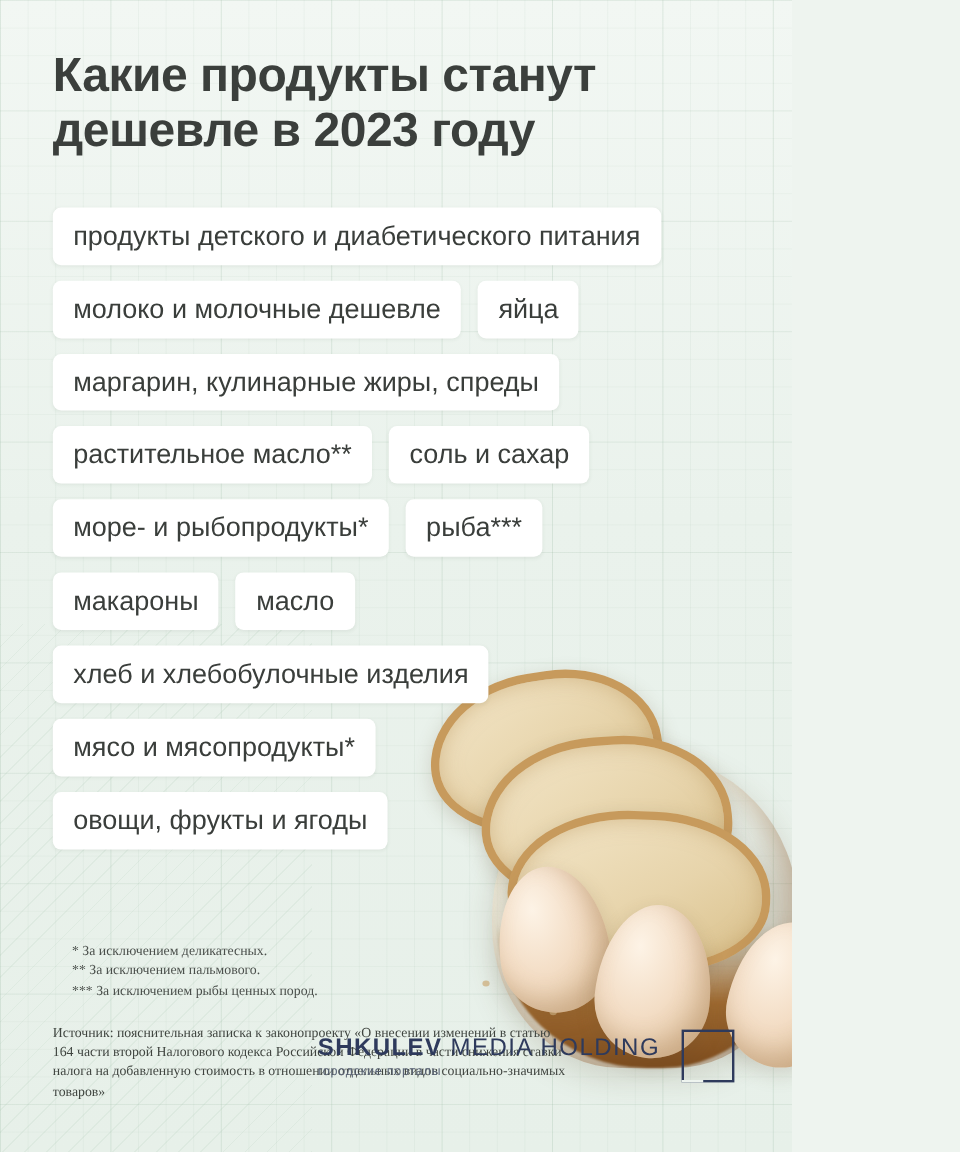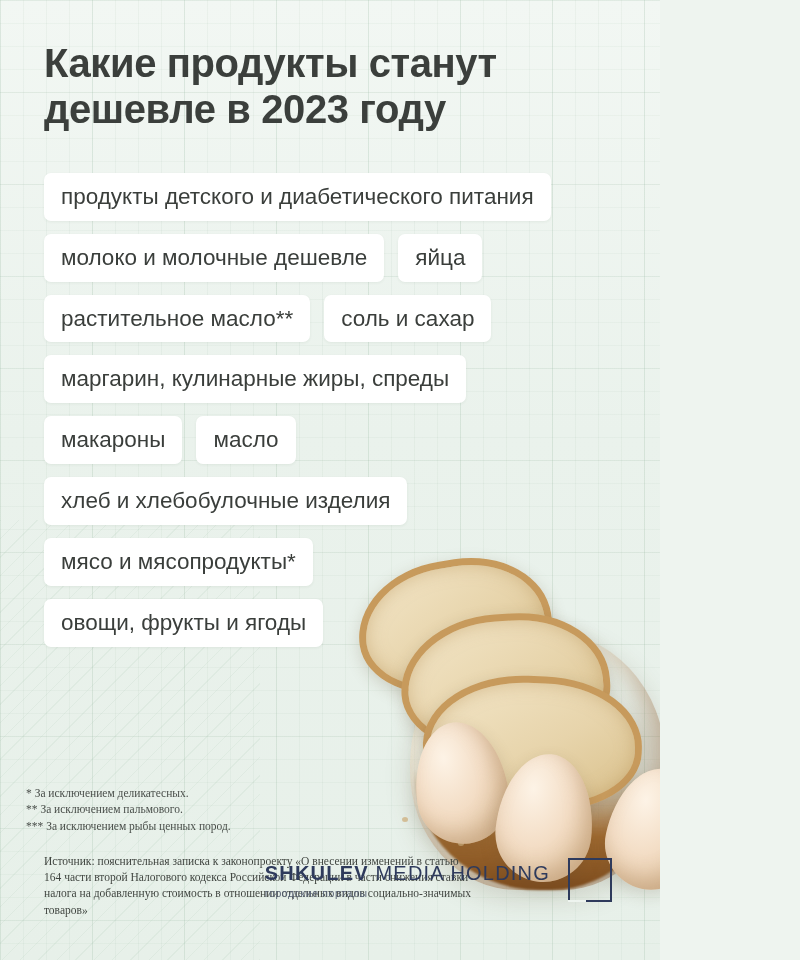--- a/index.html
+++ b/index.html
@@ -183,21 +183,21 @@
     padding: 11px 17px;
     font-size: 22.5px;
     line-height: 1.15;
     color: #3a3e3b;
     white-space: nowrap;
     box-shadow: 0 1px 3px rgba(60,80,60,0.07);
   }
 
   .footnotes {
     position: absolute;
-    left: 26px;
+    left: 60px;
     bottom: 126px;
     z-index: 6;
     font-family: "Liberation Serif", serif;
     font-size: 11.5px;
     line-height: 1.42;
     color: #4a4f4b;
   }
   .footnotes div { white-space: nowrap; }
 
   .source {
@@ -301,28 +301,32 @@
       <div class="chip-row">
         <div class="chip">продукты детского и диабетического питания</div>
       </div>
 
       <div class="chip-row">
         <div class="chip">молоко и молочные дешевле</div>
         <div class="chip">яйца</div>
       </div>
 
       <div class="chip-row">
+        <div class="chip">маргарин, кулинарные жиры, спреды</div>
+      </div>
+
+      <div class="chip-row">
         <div class="chip">растительное масло**</div>
         <div class="chip">соль и сахар</div>
       </div>
 
       <div class="chip-row">
-        <div class="chip">маргарин, кулинарные жиры, спреды</div>
-      </div>
-
+        <div class="chip">море- и рыбопродукты*</div>
+        <div class="chip">рыба***</div>
+      </div>
 
       <div class="chip-row">
         <div class="chip">макароны</div>
         <div class="chip">масло</div>
       </div>
 
       <div class="chip-row">
         <div class="chip">хлеб и хлебобулочные изделия</div>
       </div>
 

